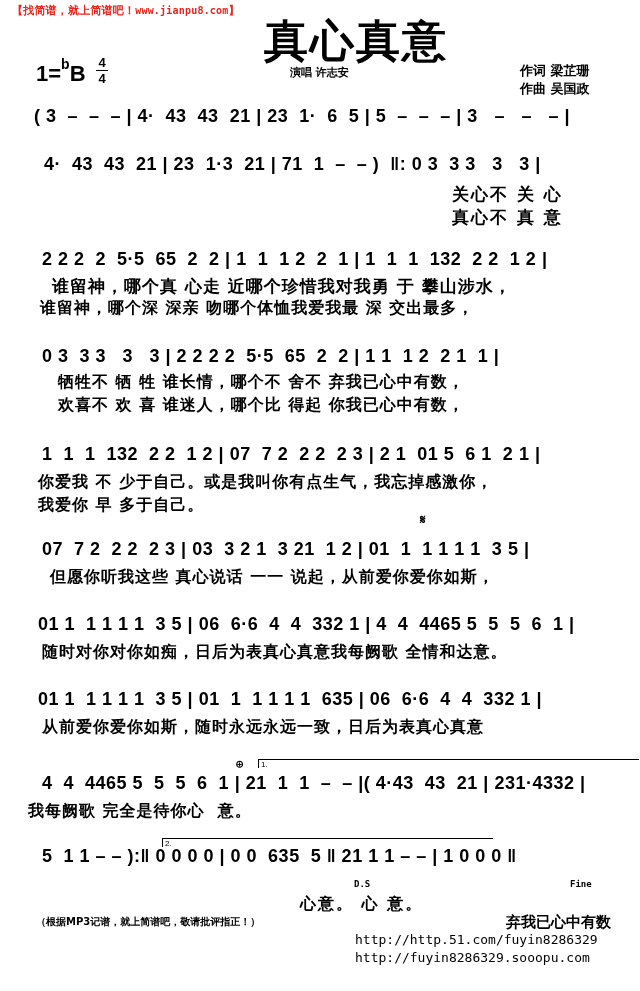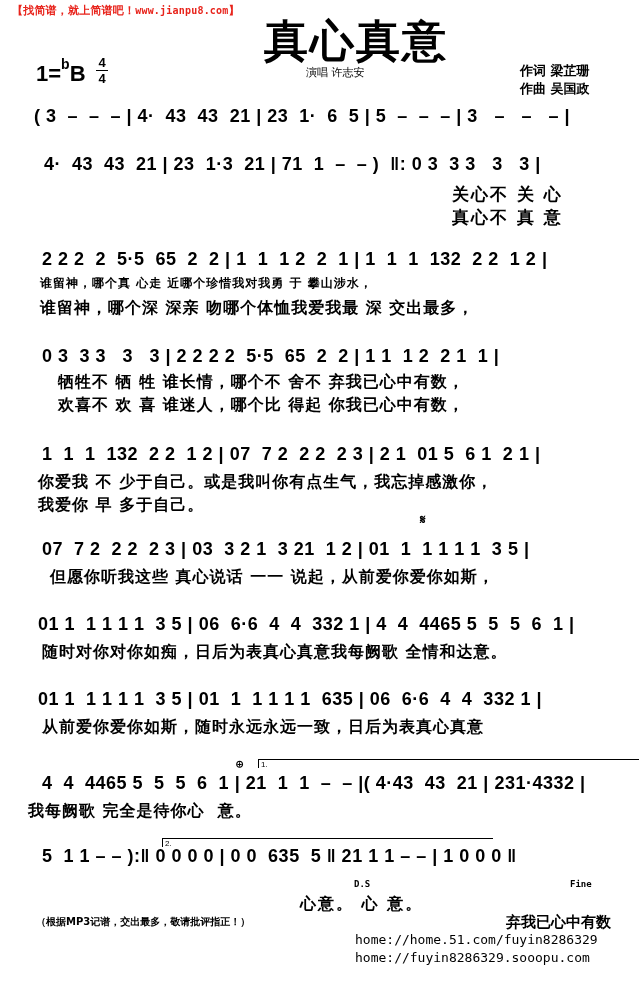--- a/index.html
+++ b/index.html
@@ -5,21 +5,21 @@
   html,body{margin:0;padding:0;background:#fff;}
   body{width:640px;height:991px;position:relative;overflow:hidden;font-family:"Liberation Sans","DejaVu Sans",sans-serif;color:#000;}
   .abs{position:absolute;}
   .banner{left:12px;top:3px;font-size:11px;color:#e8241c;font-weight:bold;font-family:"DejaVu Sans",sans-serif;white-space:nowrap;letter-spacing:0.2px;}
   .banner .url{font-family:"DejaVu Sans Mono",monospace;font-weight:bold;font-size:10px;}
   .title{left:0;width:640px;top:12px;text-align:center;font-size:44px;font-weight:bold;font-family:"DejaVu Sans",sans-serif;letter-spacing:2px;padding-left:36px;}
   .key{left:36px;top:60px;font-size:22px;font-weight:bold;}
   .key sup{font-size:14px;position:relative;top:-4px;}
   .timesig{left:96px;top:56px;font-size:13px;font-weight:bold;line-height:13px;text-align:center;width:12px;}
   .timesig .bar{border-top:1px solid #000;margin:1px 0;}
-  .singer{left:306px;top:65px;font-size:11px;font-weight:normal;font-family:"DejaVu Sans",sans-serif;}
+  .singer{left:290px;top:65px;font-size:11px;font-weight:bold;font-family:"DejaVu Sans",sans-serif;}
   .credit{left:520px;font-size:13px;font-weight:bold;font-family:"DejaVu Sans",sans-serif;white-space:nowrap;text-align:right;}
   .row{position:absolute;left:0;width:640px;}
   .notes{position:absolute;font-size:19px;font-weight:bold;white-space:pre;font-family:"Liberation Sans",sans-serif;letter-spacing:0.5px;}
   .lyric{position:absolute;font-size:17px;font-weight:bold;white-space:pre;font-family:"DejaVu Serif",serif;letter-spacing:2px;}
   .bar{position:absolute;width:1.5px;background:#000;height:28px;}
   .small{position:absolute;font-size:9px;font-family:"DejaVu Sans Mono",monospace;font-weight:bold;}
   .footer-note{left:36px;top:915px;font-size:10px;font-weight:bold;font-family:"DejaVu Sans",sans-serif;}
   .maker{left:506px;top:913px;font-size:15px;font-weight:bold;font-family:"DejaVu Sans",sans-serif;}
   .url-line{left:355px;font-size:13px;font-family:"DejaVu Sans Mono",monospace;white-space:nowrap;}
   .volta{position:absolute;border-top:1px solid #000;border-left:1px solid #000;height:8px;}
@@ -48,21 +48,21 @@
 </div>
 
 <div class="row" style="top:148px">
   <div class="notes" style="left:44px;top:6px;font-size:18px">4·  43  43  21 | 23  1·3  21 | 71  1  –  – )  ‖: 0 3  3 3   3   3 |</div>
   <div class="lyric" style="left:452px;top:35px">关心不 关 心</div>
   <div class="lyric" style="left:452px;top:58px">真心不 真 意</div>
 </div>
 
 <div class="row" style="top:245px">
   <div class="notes" style="left:42px;top:4px;font-size:18px">2 2 2  2  5·5  65  2  2 | 1  1  1 2  2  1 | 1  1  1  132  2 2  1 2 |</div>
-  <div class="lyric" style="left:40px;top:30px;font-size:12px;letter-spacing:1px">谁留神，哪个真 心走 近哪个珍惜我对我勇 于 攀山涉水，</div>
+  <div class="lyric" style="left:52px;top:30px;font-size:17px;letter-spacing:1px">谁留神，哪个真 心走 近哪个珍惜我对我勇 于 攀山涉水，</div>
   <div class="lyric" style="left:40px;top:53px;font-size:16px;letter-spacing:1px">谁留神，哪个深 深亲 吻哪个体恤我爱我最 深 交出最多，</div>
 </div>
 
 <div class="row" style="top:342px">
   <div class="notes" style="left:42px;top:4px;font-size:18px">0 3  3 3   3   3 | 2 2 2 2  5·5  65  2  2 | 1 1  1 2  2 1  1 |</div>
   <div class="lyric" style="left:58px;top:30px;font-size:16px;letter-spacing:1px">牺牲不 牺 牲 谁长情，哪个不 舍不 弃我已心中有数，</div>
   <div class="lyric" style="left:58px;top:53px;font-size:16px;letter-spacing:1px">欢喜不 欢 喜 谁迷人，哪个比 得起 你我已心中有数，</div>
 </div>
 
 <div class="row" style="top:440px">
@@ -99,16 +99,16 @@
 <div class="row" style="top:838px">
   <div class="volta" style="left:162px;top:0;width:330px">
       <span>2.</span>
     </div>
   <div class="notes" style="left:42px;top:8px;font-size:18px">5  1 1 – – ):‖ 0 0 0 0 | 0 0  635  5 ‖ 21 1 1 – – | 1 0 0 0 ‖</div>
   <div class="small" style="left:354px;top:41px">D.S</div>
   <div class="small" style="left:570px;top:41px">Fine</div>
   <div class="lyric" style="left:300px;top:56px;font-size:16px;letter-spacing:2px">心意。 心 意。</div>
 </div>
 
-<div class="abs footer-note">（根据MP3记谱，交出最多，敬请批评指正！）</div>
+<div class="abs footer-note">（根据MP3记谱，就上简谱吧，敬请批评指正！）</div>
 <div class="abs maker">弃我已心中有数</div>
-<div class="abs url-line" style="top:932px">home://home.51.com/fuyin8286329</div>
-<div class="abs url-line" style="top:950px">home://fuyin8286329.sooopu.com</div>
+<div class="abs url-line" style="top:932px">http://http.51.com/fuyin8286329</div>
+<div class="abs url-line" style="top:950px">http://fuyin8286329.sooopu.com</div>
 
 </body></html>

